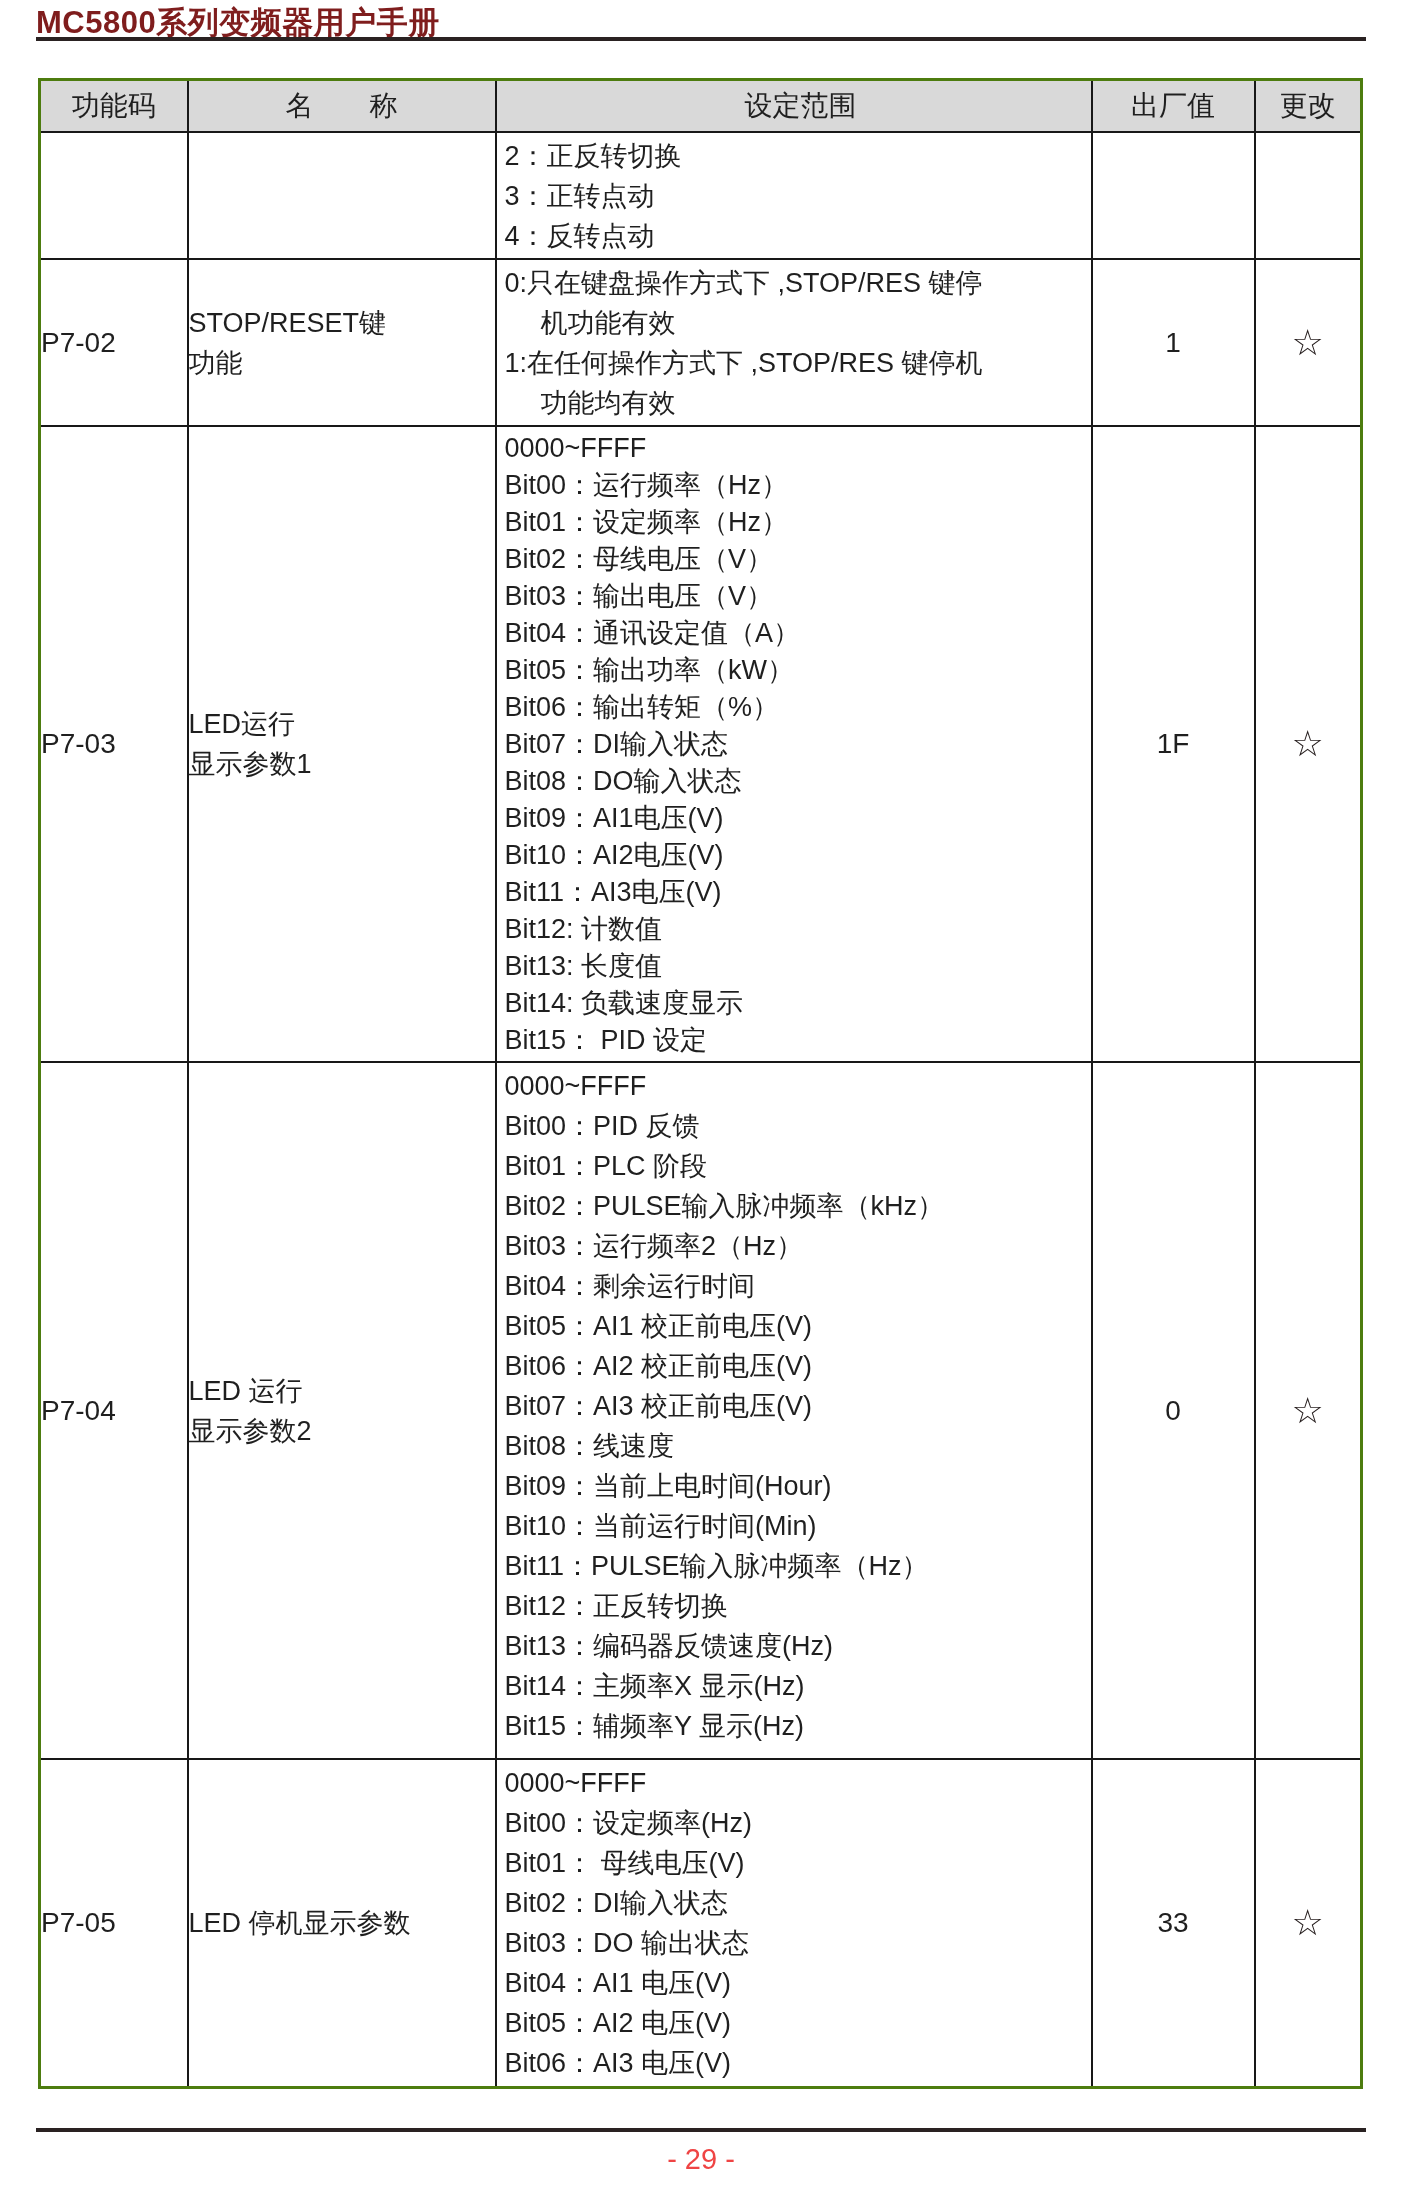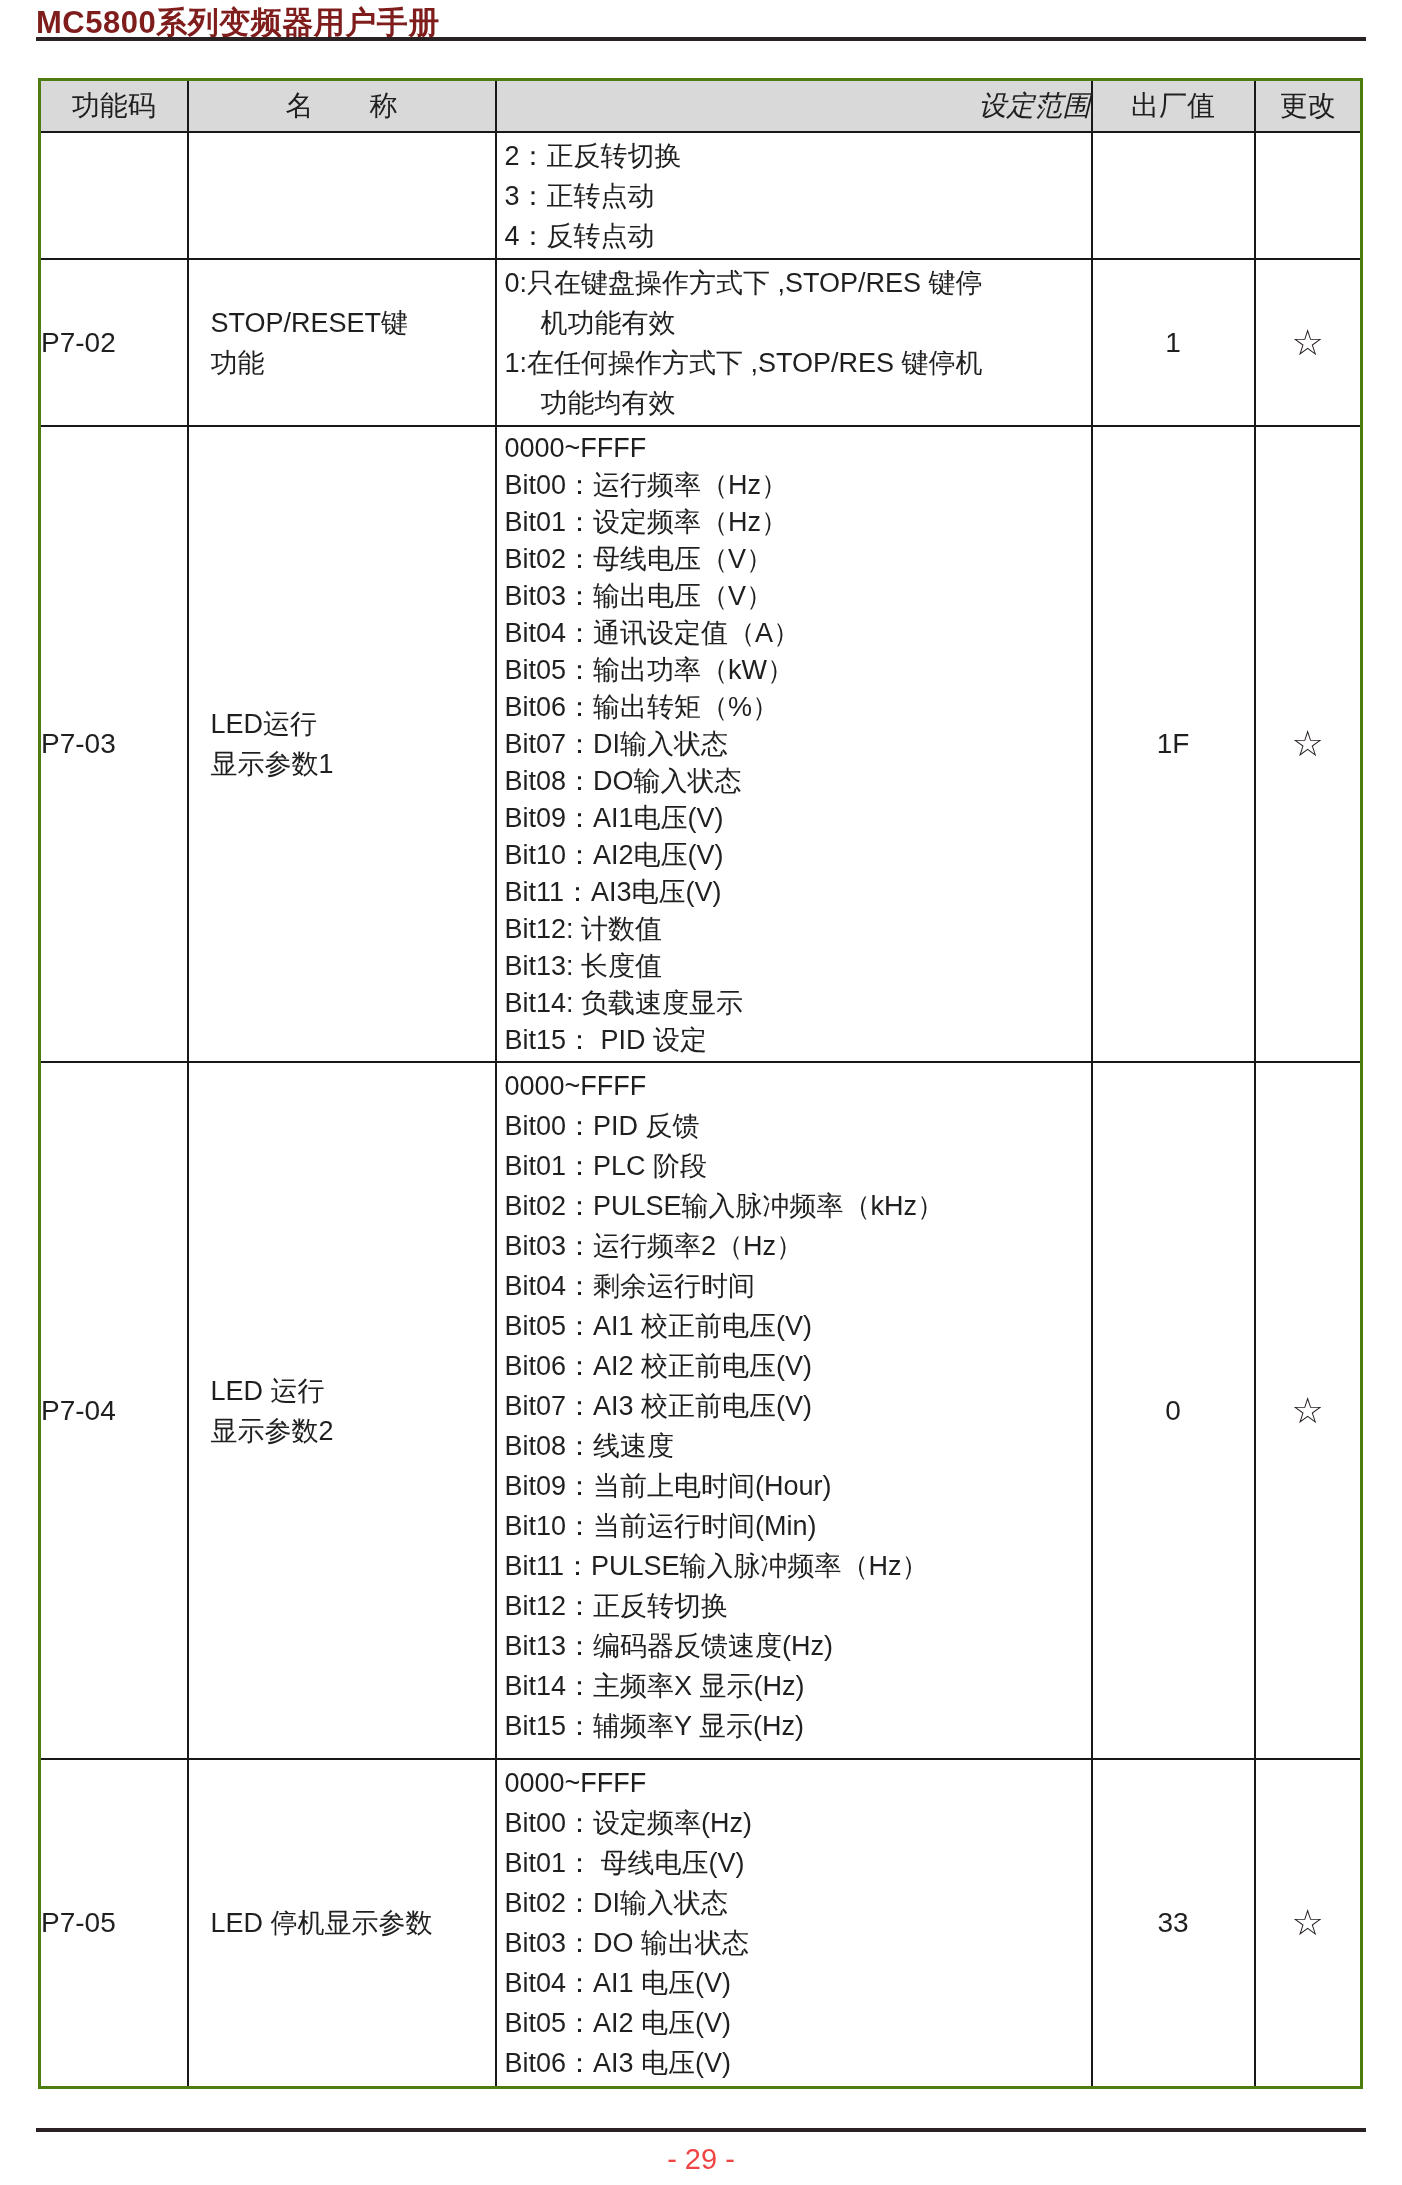--- a/index.html
+++ b/index.html
@@ -24,23 +24,23 @@
   .param-table th,.param-table td{
     border:2px solid #181818;
     padding:0;vertical-align:middle;
     font-size:27px;font-weight:normal;
   }
   .param-table thead th{
     height:50px;background:#d9d9d9;font-size:28px;
   }
   th.h-code,th.h-default,th.h-change{text-align:center;}
   th.h-name{text-align:center;}
-  th.h-range{text-align:right;padding-left:14px;font-style:italic;}
+  th.h-range{text-align:center;padding-left:14px;}
   td.cell-code{font-size:28px;}
-  td.cell-name{text-align:left;padding-left:22px;padding-right:6px;line-height:40px;}
+  td.cell-name{text-align:left;padding-right:6px;line-height:40px;}
   td.cell-range{vertical-align:top;padding:3px 8px 2px 8px;}
   td.cell-default{text-align:center;font-size:28px;}
   td.cell-change{text-align:center;font-size:36px;color:#241c1c;}
   .cell-range .line{line-height:40px;white-space:nowrap;}
   .cell-range .line.indent{padding-left:36px;}
   tr.r0{height:125px;}
   tr.r1{height:160px;}
   tr.r2{height:629px;}
   tr.r3{height:697px;}
   tr.r4{height:328px;}

